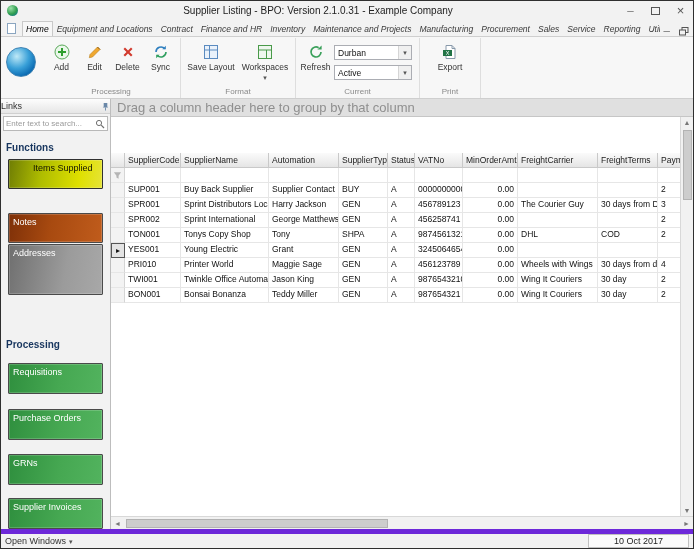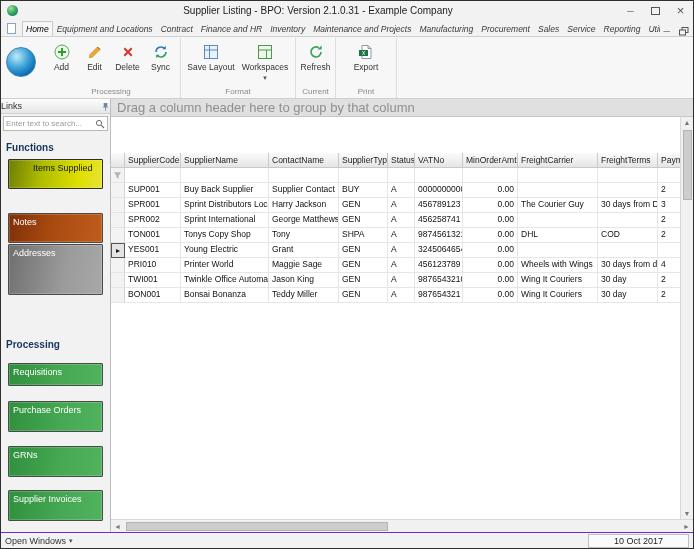--- a/index.html
+++ b/index.html
@@ -90,21 +90,21 @@
            display:flex;flex-direction:column;align-items:center;z-index:5;}
   .vthumb{width:9px;height:70px;background:#cdcdcd;border:1px solid #b3b3b3;margin-top:2px;}
   .sarrow{font-size:7px;color:#777;line-height:11px;height:11px;}
   .vspacer{flex:1;}
   .hscroll{flex:0 0 13px;background:#f1f1f1;border-top:1px solid #d8d8d8;display:flex;align-items:center;}
   .hthumb{height:9px;width:45%;background:#cdcdcd;border:1px solid #b3b3b3;margin-left:2px;}
   .harrow{width:13px;text-align:center;font-size:7px;color:#777;}
   .hspacer{flex:1;}
 
   
-  .statusbar{flex:0 0 16px;background:#f2f2f2;border-top:1px solid #6d28d9;display:flex;align-items:center;
+  .statusbar{flex:0 0 16px;background:#f2f2f2;border-top:5px solid #6d28d9;display:flex;align-items:center;
              padding:0 4px;font-size:9px;color:#333;}
   .ow{display:flex;align-items:center;gap:3px;}
   .date-box{margin-left:auto;border:1px solid #c0c0c0;background:#fafafa;padding:1px 25px;font-size:9px;color:#222;}
 </style>
 </head>
 <body>
 
 <div class="window">
 
   <div class="titlebar">
@@ -223,20 +223,30 @@
       <div class="rgroup-body">
         <div class="rbtn">
           <span class="ric">
             <svg width="16" height="16" viewBox="0 0 16 16">
                 <path d="M13 8A5 5 0 1 1 10.6 3.7" fill="none" stroke="#3aa05a" stroke-width="1.7"></path>
                 <path d="M13.6 1.4v4.2H9.4z" fill="#3aa05a"></path>
               </svg>
           </span>
           <span class="rlbl">Refresh</span>
         </div>
+        <div class="combo-stack">
+          <div class="combo">
+            <span>Durban</span>
+            <span class="combo-arrow">▾</span>
+          </div>
+          <div class="combo">
+            <span>Active</span>
+            <span class="combo-arrow">▾</span>
+          </div>
+        </div>
       </div>
       <div class="rgroup-label">Current</div>
     </div>
 
     <div class="rgroup">
       <div class="rgroup-body">
         <div class="rbtn wide">
           <span class="ric">
             <svg width="16" height="16" viewBox="0 0 16 16">
                 <path d="M4 1.5h6l3 3v10H4z" fill="#fff" stroke="#8899aa"></path>
@@ -271,36 +281,36 @@
               <circle cx="4" cy="4" r="2.6" fill="none" stroke="#707070"></circle>
               <path d="M6.2 6.2 9 9" stroke="#707070" stroke-width="1.2"></path>
             </svg>
         </span>
       </div>
       <div class="side-heading" style="margin-top:9px">Functions</div>
       <div class="side-btn sb-yellow" style="margin-top:6px">Items Supplied</div>
       <div class="side-btn sb-orange" style="margin-top:24px">Notes</div>
       <div class="side-btn sb-gray" style="margin-top:1px;height:51px">Addresses</div>
       <div class="side-heading" style="margin-top:44px">Processing</div>
-      <div class="side-btn sb-green" style="margin-top:13px;height:23px">Requisitions</div>
+      <div class="side-btn sb-green" style="margin-top:13px;height:31px">Requisitions</div>
       <div class="side-btn sb-green" style="margin-top:15px;height:31px">Purchase Orders</div>
       <div class="side-btn sb-green" style="margin-top:14px;height:31px">GRNs</div>
       <div class="side-btn sb-green" style="margin-top:13px;height:31px">Supplier Invoices</div>
     </div>
 
     <div class="grid-area">
       <div class="group-bar">
         <span>Drag a column header here to group by that column</span>
       </div>
 
       <div class="ghead">
         <div class="hcell c-ind"></div>
         <div class="hcell c-code">SupplierCode</div>
         <div class="hcell c-name">SupplierName</div>
-        <div class="hcell c-contact">ContactName</div>
+        <div class="hcell c-contact">Automation</div>
         <div class="hcell c-type">SupplierType</div>
         <div class="hcell c-status">Status</div>
         <div class="hcell c-vat">VATNo</div>
         <div class="hcell c-min">MinOrderAmt</div>
         <div class="hcell c-carrier">FreightCarrier</div>
         <div class="hcell c-terms">FreightTerms</div>
         <div class="hcell c-pay">Paymen</div>
       </div>
 
       <div class="grow">

